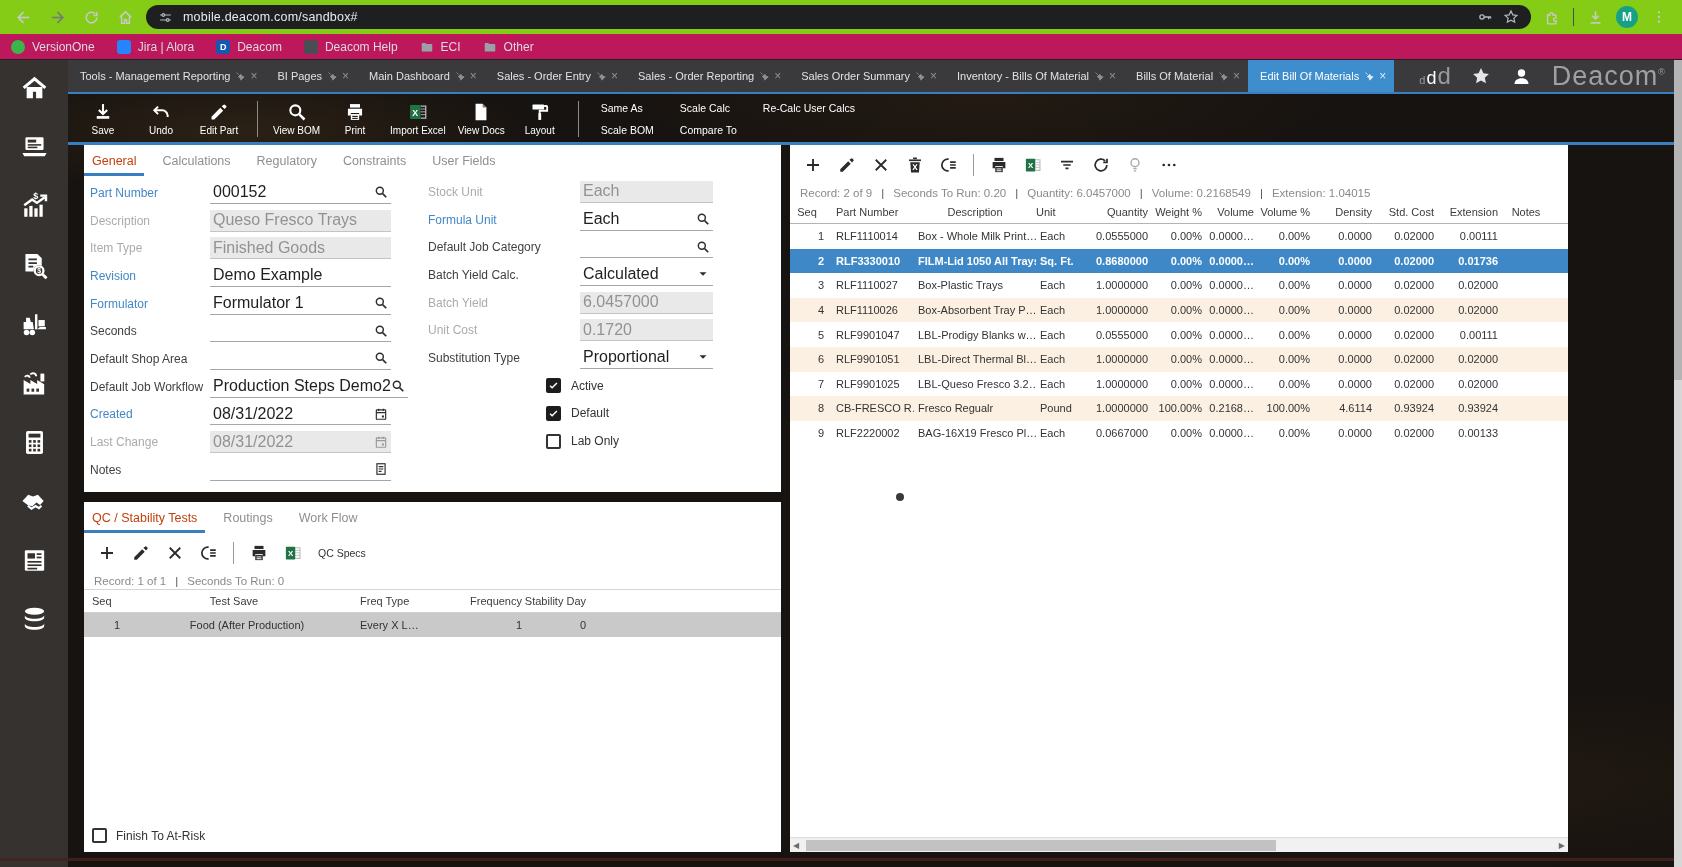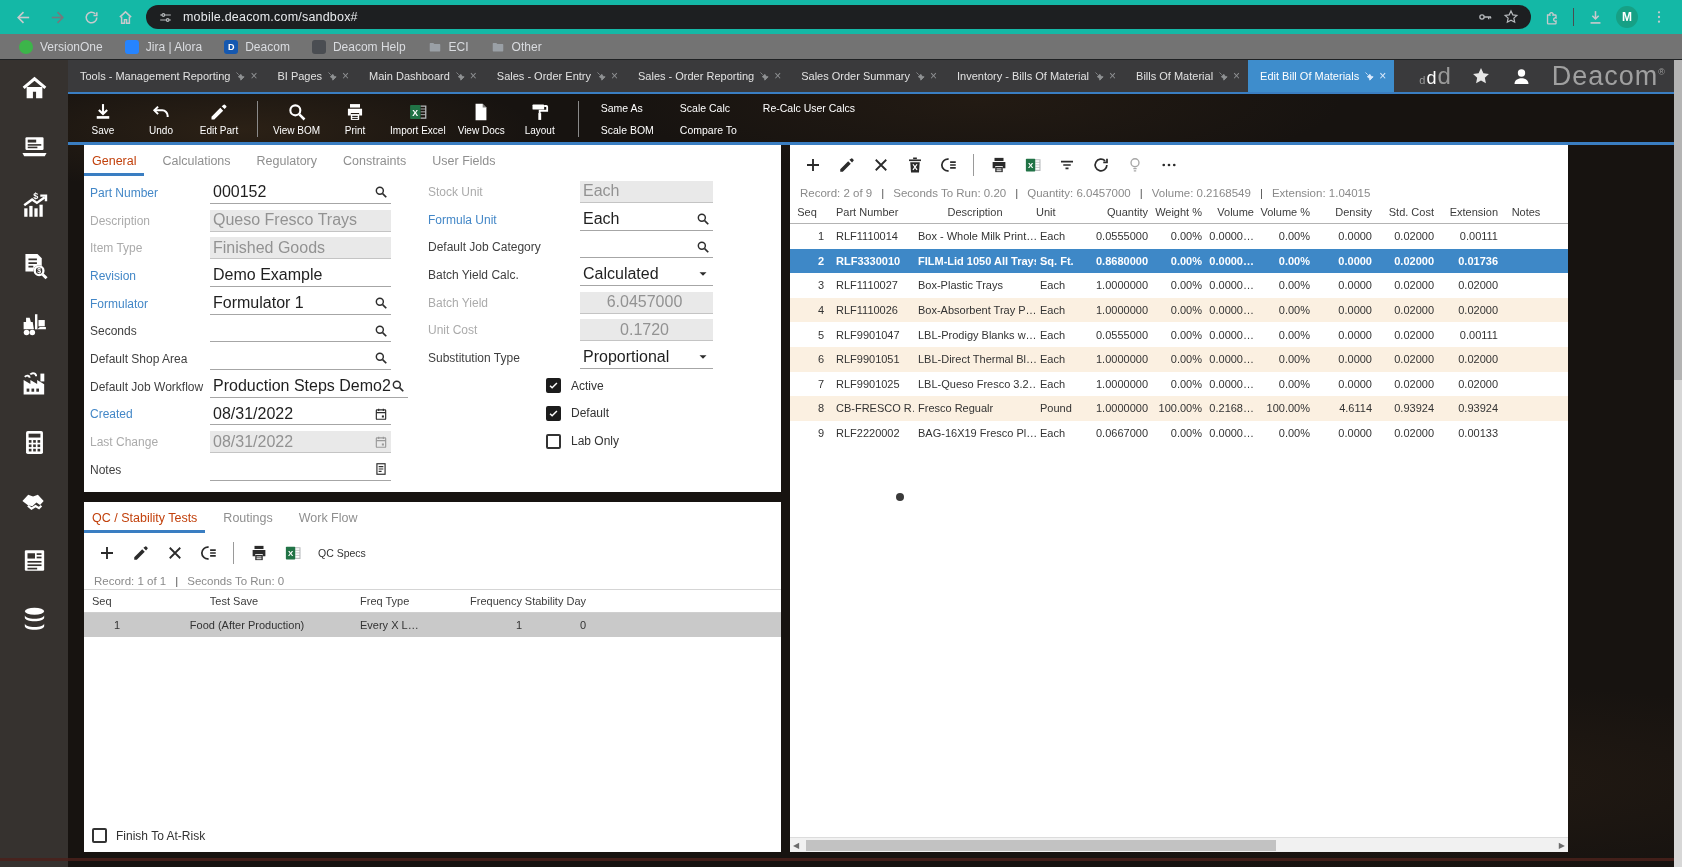--- a/index.html
+++ b/index.html
@@ -2,29 +2,29 @@
 <html><head>
 <meta charset="utf-8">
 <style>
   html,body{margin:0;padding:0;background:#000;}
   body{font-family:"Liberation Sans",sans-serif;-webkit-font-smoothing:antialiased;}
   #screen{position:relative;width:1682px;height:867px;overflow:hidden;background:#191512;}
   .icon{display:inline-flex;align-items:center;justify-content:center;}
   .icon svg{display:block;}
 
   
-  #browser-top{position:absolute;top:0;left:0;right:0;height:34px;background:#14b8a6;display:flex;align-items:center;padding:0 10px;gap:8px;box-sizing:border-box;}
+  #browser-top{position:absolute;top:0;left:0;right:0;height:34px;background:#84cc16;display:flex;align-items:center;padding:0 10px;gap:8px;box-sizing:border-box;}
   .bicon{width:26px;height:26px;border-radius:50%;color:#c8cacd;}
   .bicon.dim{color:#76797c;}
   .url-pill{flex:1;max-width:1392px;height:24px;background:#1d1f21;border-radius:13px;display:flex;align-items:center;padding:0 12px;gap:10px;}
   .url-text{flex:1;font-size:12.5px;color:#e8eaed;letter-spacing:.2px;}
   .pill-ico{color:#b7babd;}
   .tb-divider{width:1px;height:18px;background:#4a4d50;}
   .avatar{width:22px;height:22px;border-radius:50%;background:#16a085;color:#fff;font-size:12px;font-weight:bold;display:flex;align-items:center;justify-content:center;}
-  #bookmarks-bar{position:absolute;top:34px;left:0;right:0;height:26px;background:#737373;border-bottom:1px solid #1f2123;display:flex;align-items:center;padding-left:8px;box-sizing:border-box;}
+  #bookmarks-bar{position:absolute;top:34px;left:0;right:0;height:26px;background:#be185d;border-bottom:1px solid #1f2123;display:flex;align-items:center;box-sizing:border-box;}
   .bookmark{display:flex;align-items:center;gap:7px;padding:0 11px;height:100%;color:#dadce0;font-size:12px;white-space:nowrap;}
   .fav{width:14px;height:14px;border-radius:3px;display:flex;align-items:center;justify-content:center;font-size:9px;font-weight:bold;color:#fff;}
   .fav.versionone{background:#3cb54a;border-radius:50%;}
   .fav.jira{background:#2684ff;}
   .fav.deacom-d{background:#1558b0;}
   .fav.generic{background:#4a4d52;}
   .fav.folder{background:transparent;color:#9aa0a6;}
 
   
   #app{position:absolute;top:60px;left:0;right:0;bottom:0;background:
@@ -81,21 +81,21 @@
   .fcol{position:absolute;}
   #form-left{left:6px;top:34px;width:301px;}
   #form-right{left:344px;top:33px;width:285px;}
   .f-row{height:27.7px;display:flex;align-items:center;}
   .f-label{flex:0 0 120px;font-size:12px;color:#3f3f3f;white-space:nowrap;}
   #form-right .f-label{flex:0 0 152px;}
   .f-label.link{color:#4387c7;}
   .f-label.disabled{color:#ababab;}
   .f-input{flex:1;height:21px;display:flex;align-items:center;border-bottom:1px solid #a6a6a6;font-size:16px;color:#1f1f1f;padding:0 3px;}
   .f-input .val{flex:1;white-space:nowrap;overflow:hidden;}
-  .f-input.right .val{text-align:center;padding-right:4px;}
+  .f-input.right .val{text-align:left;padding-right:4px;}
   .f-input.disabled{background:#e9e9e9;border-bottom-color:#c4c4c4;}
   .f-input.disabled .val{color:#929292;}
   .f-input .icon{color:#2d2d2d;}
   .f-input.disabled .icon{color:#9a9a9a;}
   .f-input .icon svg{width:14px;height:14px;}
   .cb-row{height:27.7px;display:flex;align-items:center;gap:10px;padding-left:118px;}
   .cb{width:15px;height:15px;border-radius:2px;box-sizing:border-box;border:2px solid #333;background:#fff;display:flex;align-items:center;justify-content:center;}
   .cb.checked{background:#1c1c1c;border-color:#1c1c1c;}
   .cb svg{width:11px;height:11px;}
   .cb-label{font-size:12px;color:#333;}

